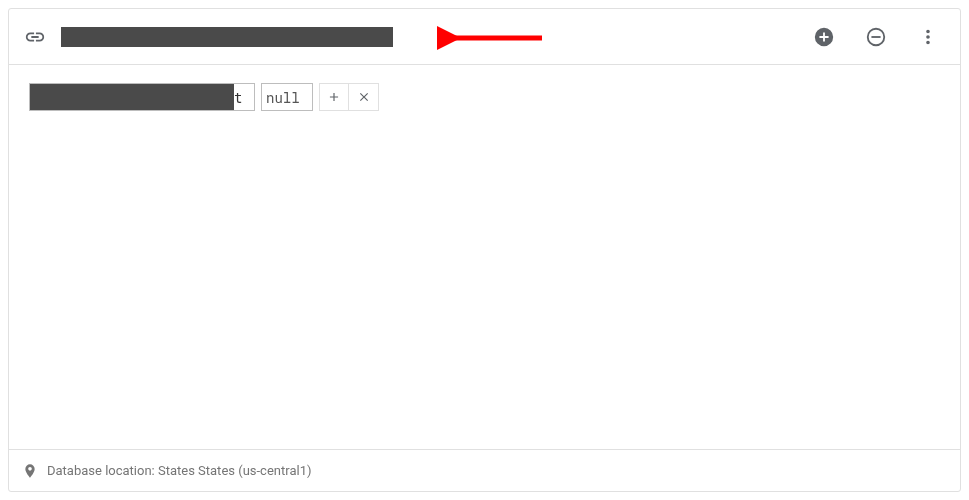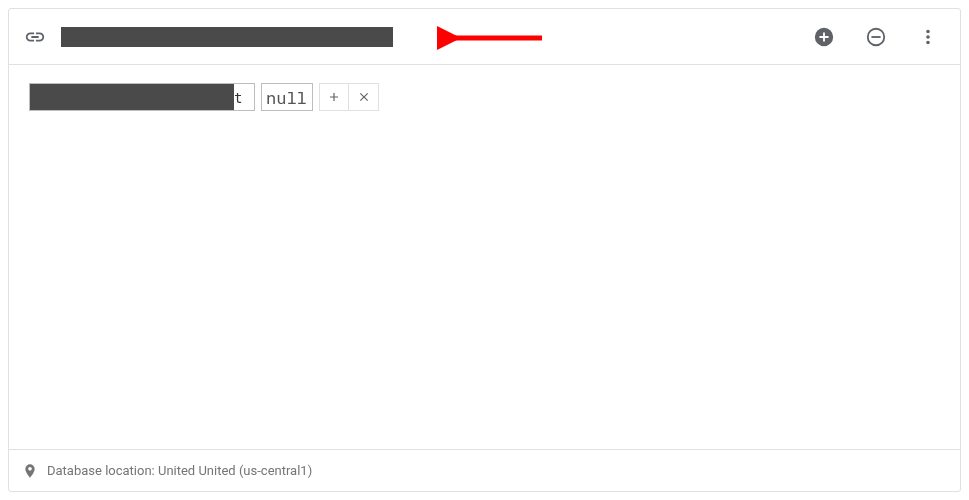--- a/index.html
+++ b/index.html
@@ -92,21 +92,21 @@
       font-size: 14px;
       color: #333;
       white-space: pre;
     }
     .value-box {
       width: 52px;
       height: 28px;
       border: 1px solid #bdbdbd;
       border-left: 1px solid #bdbdbd;
       font-family: "Roboto Mono", Consolas, monospace;
-      font-size: 17px;
+      font-size: 14px;
       color: #555;
       padding: 2px 4px;
       margin-left: 6px;
       outline: none;
     }
     .small-btn {
       width: 30px;
       height: 28px;
       border: 1px solid #e0e0e0;
       border-left: none;
@@ -209,16 +209,16 @@
       </button>
     </div>
   </div>
 
   <div class="footer">
     <span class="loc-icon">
       <svg width="16" height="16" viewBox="0 0 24 24">
           <path fill="currentColor" d="M12 2a7 7 0 0 0-7 7c0 5.25 7 13 7 13s7-7.75 7-13a7 7 0 0 0-7-7zm0 9.5A2.5 2.5 0 1 1 12 6a2.5 2.5 0 0 1 0 5.5z"></path>
         </svg>
     </span>
-    <span>Database location: United United (us-central1)</span>
+    <span>Database location: States States (us-central1)</span>
   </div>
 
 </div>
 
 </body></html>

